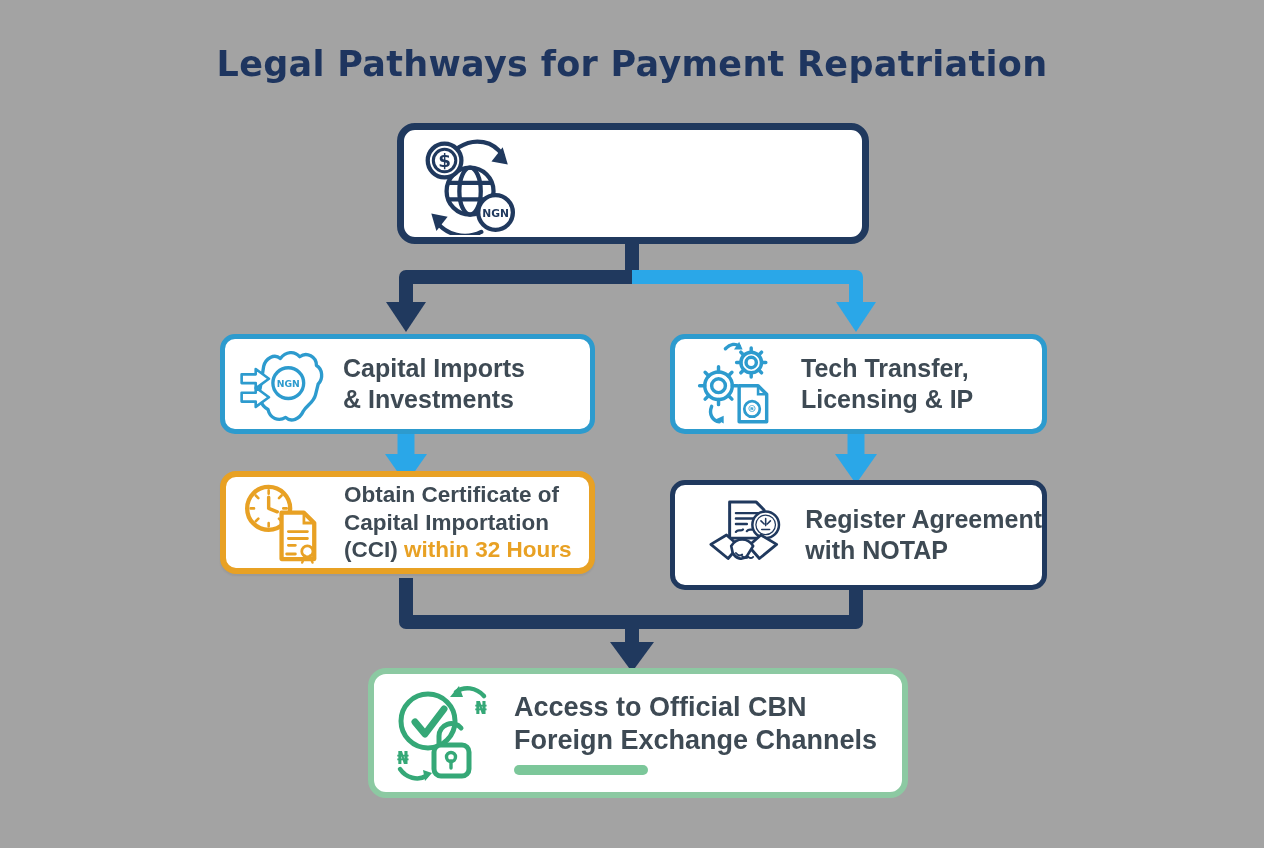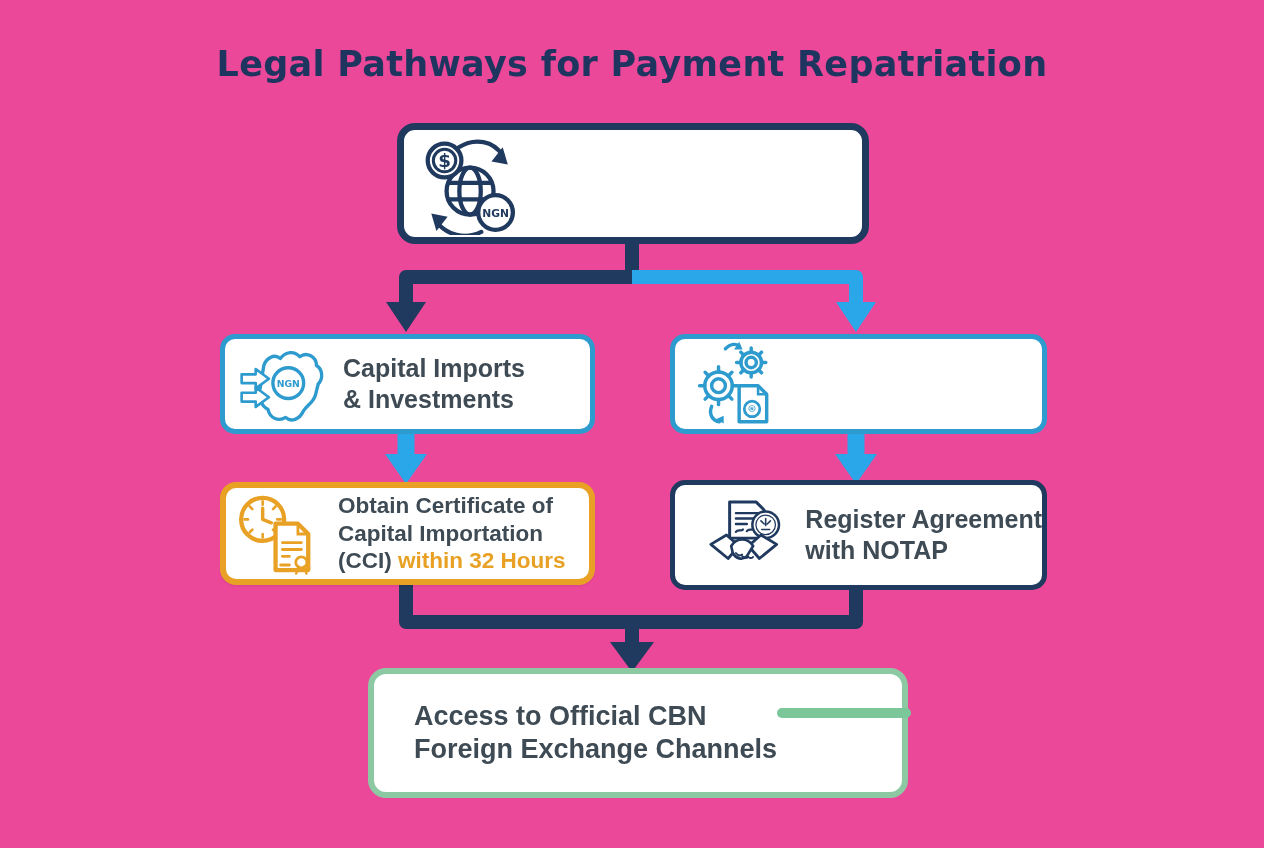--- a/index.html
+++ b/index.html
@@ -1,37 +1,37 @@
 <!DOCTYPE html>
 <html><head>
 <meta charset="utf-8">
 <style>
   html,body{margin:0;padding:0;background:#fff;}
-  #canvas{position:relative;width:1264px;height:848px;background:#ec4899;overflow:hidden;
+  #canvas{position:relative;width:1264px;height:848px;background:#a3a3a3;overflow:hidden;
           font-family:"Liberation Sans",sans-serif;}
   #title{position:absolute;top:44px;left:0;width:100%;text-align:center;
          font-family:"DejaVu Sans",sans-serif;font-weight:bold;font-size:35px;
          color:#1E355F;letter-spacing:0.3px;}
   .connectors{position:absolute;left:0;top:0;width:1264px;height:848px;z-index:1;pointer-events:none;}
   .node{position:absolute;background:#fff;display:flex;align-items:center;box-sizing:border-box;z-index:2;}
   .label{font-weight:bold;color:#3E4A54;white-space:pre;line-height:1.24;}
   .node-top{left:397px;top:123px;width:472px;height:121px;border:7px solid #20395E;border-radius:18px;padding-left:12px;gap:16px;}
   .node-top .label{font-size:29px;}
   .node-r1l{left:220px;top:334px;width:375px;height:100px;border:5px solid #2D9BCE;border-radius:15px;padding-left:14px;gap:16px;}
   .node-r1r{left:670px;top:334px;width:377px;height:100px;border:5px solid #2D9BCE;border-radius:15px;padding-left:16px;gap:24px;}
   .node-r1l .label,.node-r1r .label{font-size:25px;}
-  .node-r2l{left:220px;top:482px;width:375px;height:103px;border:6px solid #E8A124;border-radius:16px;padding-left:10px;gap:16px;box-shadow:0 2px 2px rgba(0,0,0,0.06);}
+  .node-r2l{left:220px;top:471px;width:375px;height:103px;border:6px solid #E8A124;border-radius:16px;padding-left:16px;gap:16px;box-shadow:0 2px 2px rgba(0,0,0,0.06);}
   .node-r2l .label{font-size:22.5px;}
   .node-r2l .hl{color:#E8A124;}
   .node-r2r{left:670px;top:480px;width:377px;height:110px;border:5px solid #20395E;border-radius:15px;padding-left:28px;gap:24px;}
   .node-r2r .label{font-size:25px;}
   .node-green{left:368px;top:668px;width:540px;height:130px;border:6px solid #8CC9A2;border-radius:18px;padding-left:18px;gap:22px;}
   .node-green .label{font-size:27px;}
   .greenbar{width:134px;height:10px;border-radius:5px;background:#7CC79A;margin-top:8px;}
-  .labelblock{display:flex;flex-direction:row;align-items:flex-start;}
+  .labelblock{display:flex;flex-direction:column;align-items:flex-start;}
   svg text{font-family:"DejaVu Sans",sans-serif;font-weight:bold;}
 </style>
 </head>
 <body>
 
 <div id="canvas">
 
   <div id="title">Legal Pathways for Payment Repatriation</div>
 
   <svg class="connectors" viewBox="0 0 1264 848">
@@ -93,20 +93,22 @@
         <path d="M40 9 C46 3 52 3 56 6"></path>
         <path d="M24 76 C20 86 26 93 33 94"></path>
       </g>
       <polygon points="60,10 50,10 56,1" fill="#2D9BCE"></polygon>
       <polygon points="38,96 29,91 38,87" fill="#2D9BCE"></polygon>
       <path d="M56 52 h22 l10 10 v32 h-32 z" fill="#fff" stroke="#2D9BCE" stroke-width="4" stroke-linejoin="round"></path>
       <path d="M78 52 v10 h10" fill="none" stroke="#2D9BCE" stroke-width="3"></path>
       <circle cx="71" cy="79" r="9" fill="none" stroke="#2D9BCE" stroke-width="3.2"></circle>
       <text x="71" y="83" font-size="11" fill="#2D9BCE" text-anchor="middle">®</text>
     </svg>
+    <div class="label">Tech Transfer,
+Licensing &amp; IP</div>
   </div>
 
   <div class="node node-r2l">
     <svg width="86" height="92" viewBox="0 0 100 100">
       <circle cx="31" cy="33" r="25" fill="#fff" stroke="#E8A124" stroke-width="5"></circle>
       <g stroke="#E8A124" stroke-width="3" stroke-linecap="round">
         <path d="M48 33 L52 33 M31 50 L31 54 M14 33 L10 33 M31 16 L31 12 M43 45 L46 48 M19 45 L16 48 M19 21 L16 18 M43 21 L46 18"></path>
       </g>
       <path d="M31 33 L31 20 M31 33 L41 37" fill="none" stroke="#E8A124" stroke-width="4" stroke-linecap="round"></path>
       <path d="M46 38 h26 l12 12 v42 h-38 z" fill="#fff" stroke="#E8A124" stroke-width="5" stroke-linejoin="round"></path>

